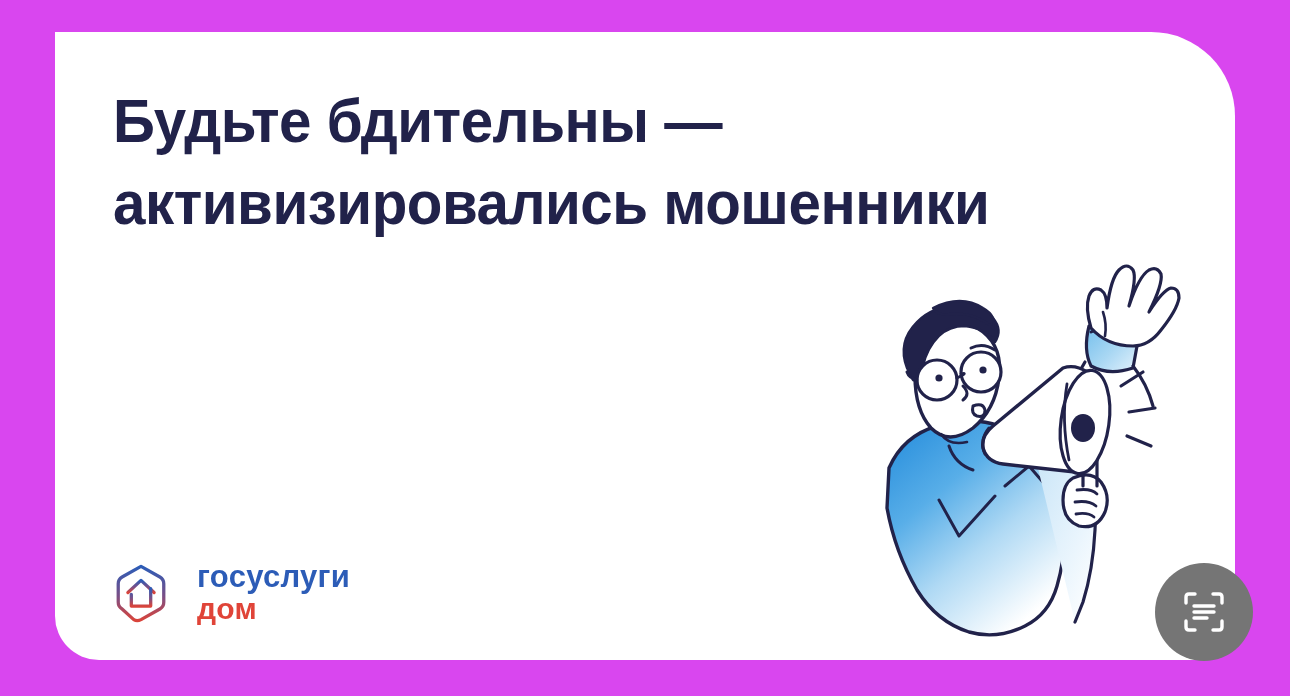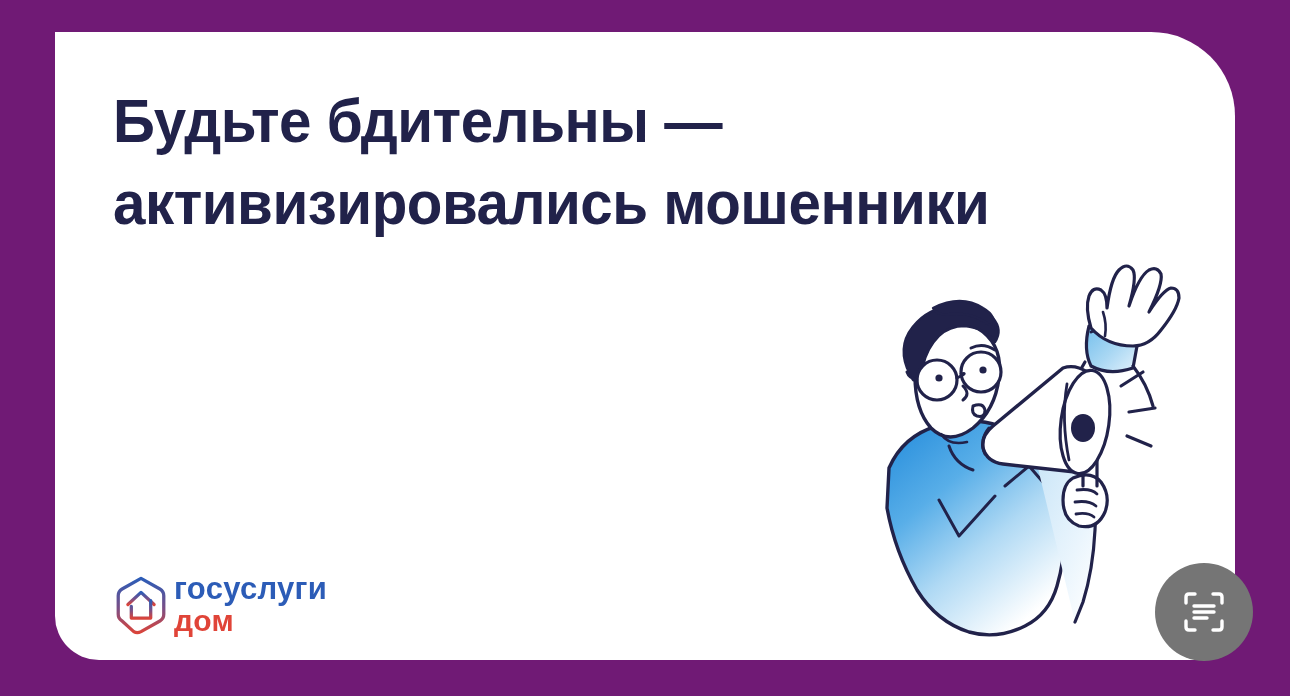--- a/index.html
+++ b/index.html
@@ -15,21 +15,21 @@
     background: #E2E7FB;
     font-family: "Liberation Sans", "DejaVu Sans", sans-serif;
     position: relative;
   }
 
   
   #screen {
     position: relative;
     width: 1290px;
     height: 696px;
-    background: #701a75;
+    background: #d946ef;
     overflow: hidden;
   }
 
   
   .card {
     position: absolute;
     left: 55px;
     top: 32px;
     width: 1180px;
     height: 628px;
@@ -51,23 +51,23 @@
     letter-spacing: -0.5px;
     white-space: pre-line;
     transform: scaleX(0.94);
     transform-origin: left top;
   }
 
   
   .logo {
     position: absolute;
     left: 55px;
-    bottom: 24px;
+    bottom: 36px;
     display: flex;
-    gap: 2px;
+    gap: 25px;
   }
   .logo-mark { width: 62px; height: 62px; display: block; flex: 0 0 auto; }
   .logo-words {
     display: flex;
     flex-direction: column;
     justify-content: center;
     line-height: 0.98;
   }
   .logo-word-top {
     font-family: "Liberation Sans", "DejaVu Sans", sans-serif;

